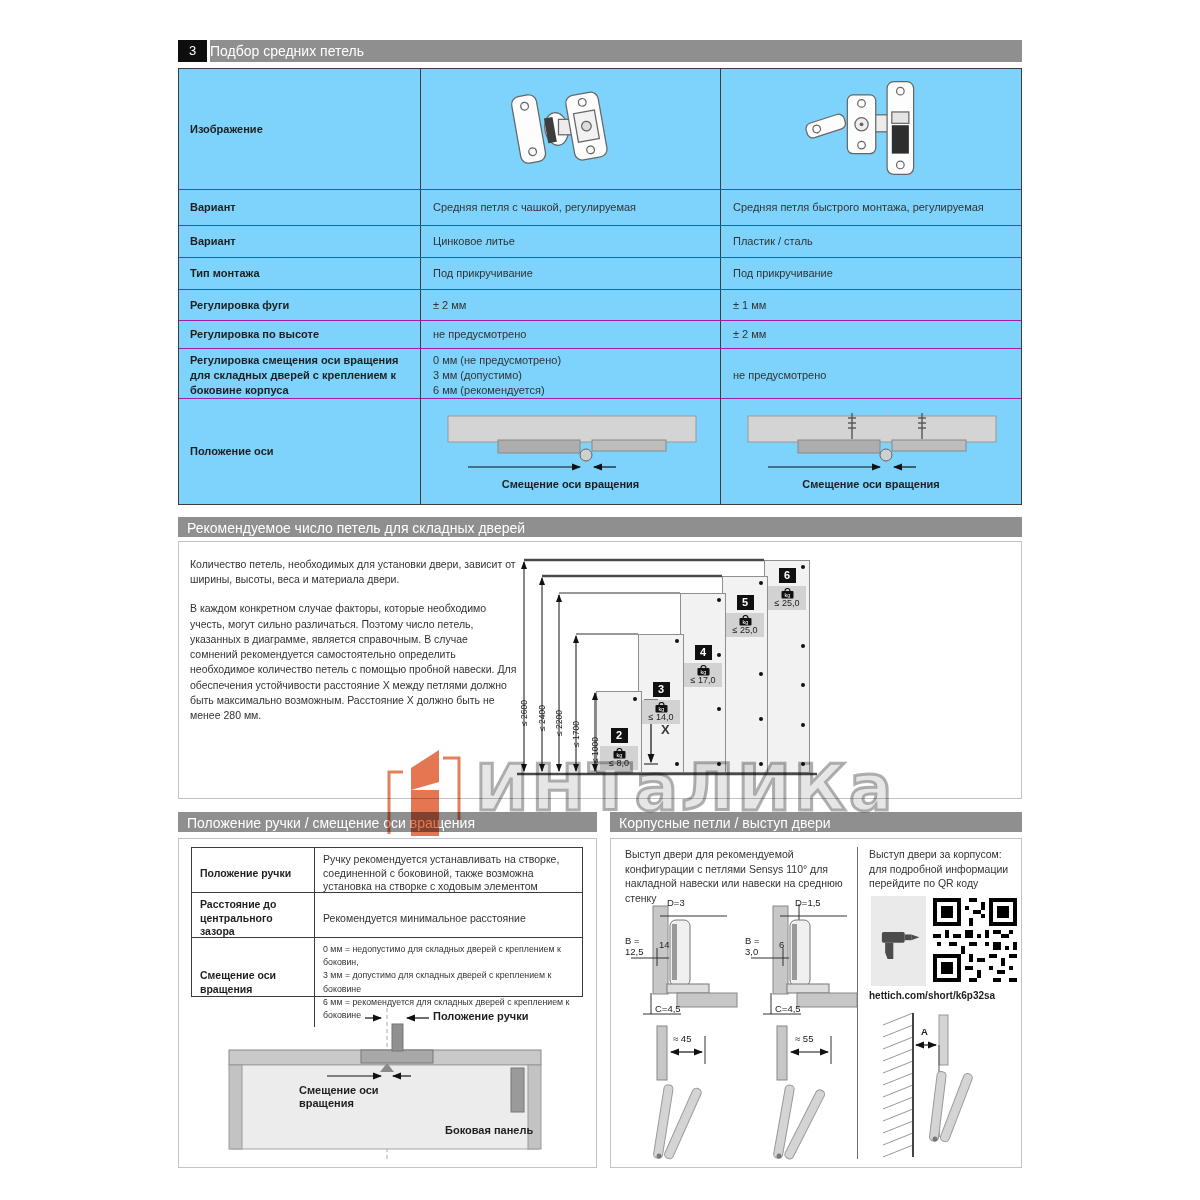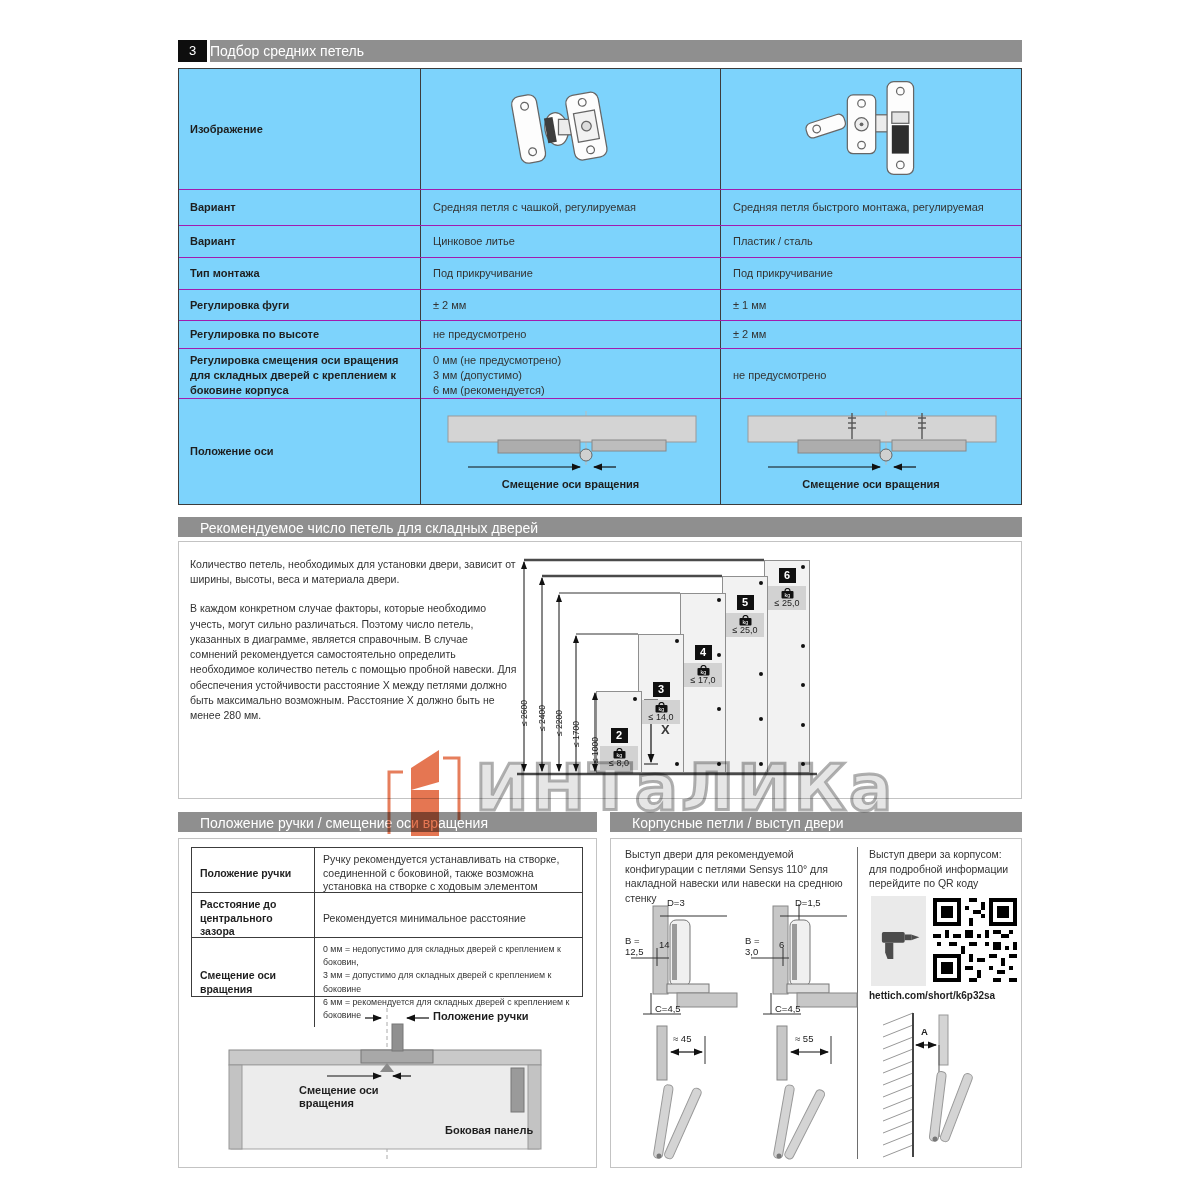--- a/index.html
+++ b/index.html
@@ -1,21 +1,21 @@
 <!DOCTYPE html>
 <html><head>
 <meta charset="utf-8">
 <style>
   html,body{margin:0;padding:0;background:#fff}
   body{font-family:"Liberation Sans",sans-serif;color:#333}
   .page{position:relative;width:1200px;height:1200px;background:#fff;overflow:hidden}
   .abs{position:absolute}
   
   .bar{position:absolute;height:20px;background:#8f8f8f;color:#fff;font-size:14px;line-height:22px;
-       padding-left:22px;box-sizing:border-box;white-space:nowrap;overflow:hidden}
+       padding-left:9px;box-sizing:border-box;white-space:nowrap;overflow:hidden}
   .bar3{position:absolute;height:22px;display:flex}
   .bar3 .num{width:29px;background:#0e0e0e;color:#fff;font-size:13px;line-height:22px;text-align:center;margin-right:3px}
   .bar3 .t{flex:1;background:#8f8f8f;color:#fff;font-size:14px;line-height:22px;}
   .frame{position:absolute;border:1px solid #c3c3c3;box-sizing:border-box;background:#fff}
   
   .tbl{position:absolute;left:178px;top:68px;width:844px;border:1px solid #3c3c3c;box-sizing:border-box;background:#7dd3fc}
   .trow{display:grid;grid-template-columns:241px 300px 301px;border-top:1px solid #a21caf;box-sizing:border-box}
   .trow.first{border-top:none}
   .tc{border-left:1px solid #3c3c3c;padding:4px 12px;font-size:11px;display:flex;align-items:center;box-sizing:border-box;color:#333;line-height:1.35}
   .tc.lab{border-left:none;font-weight:bold;color:#1e1e1e;padding-left:11px}

